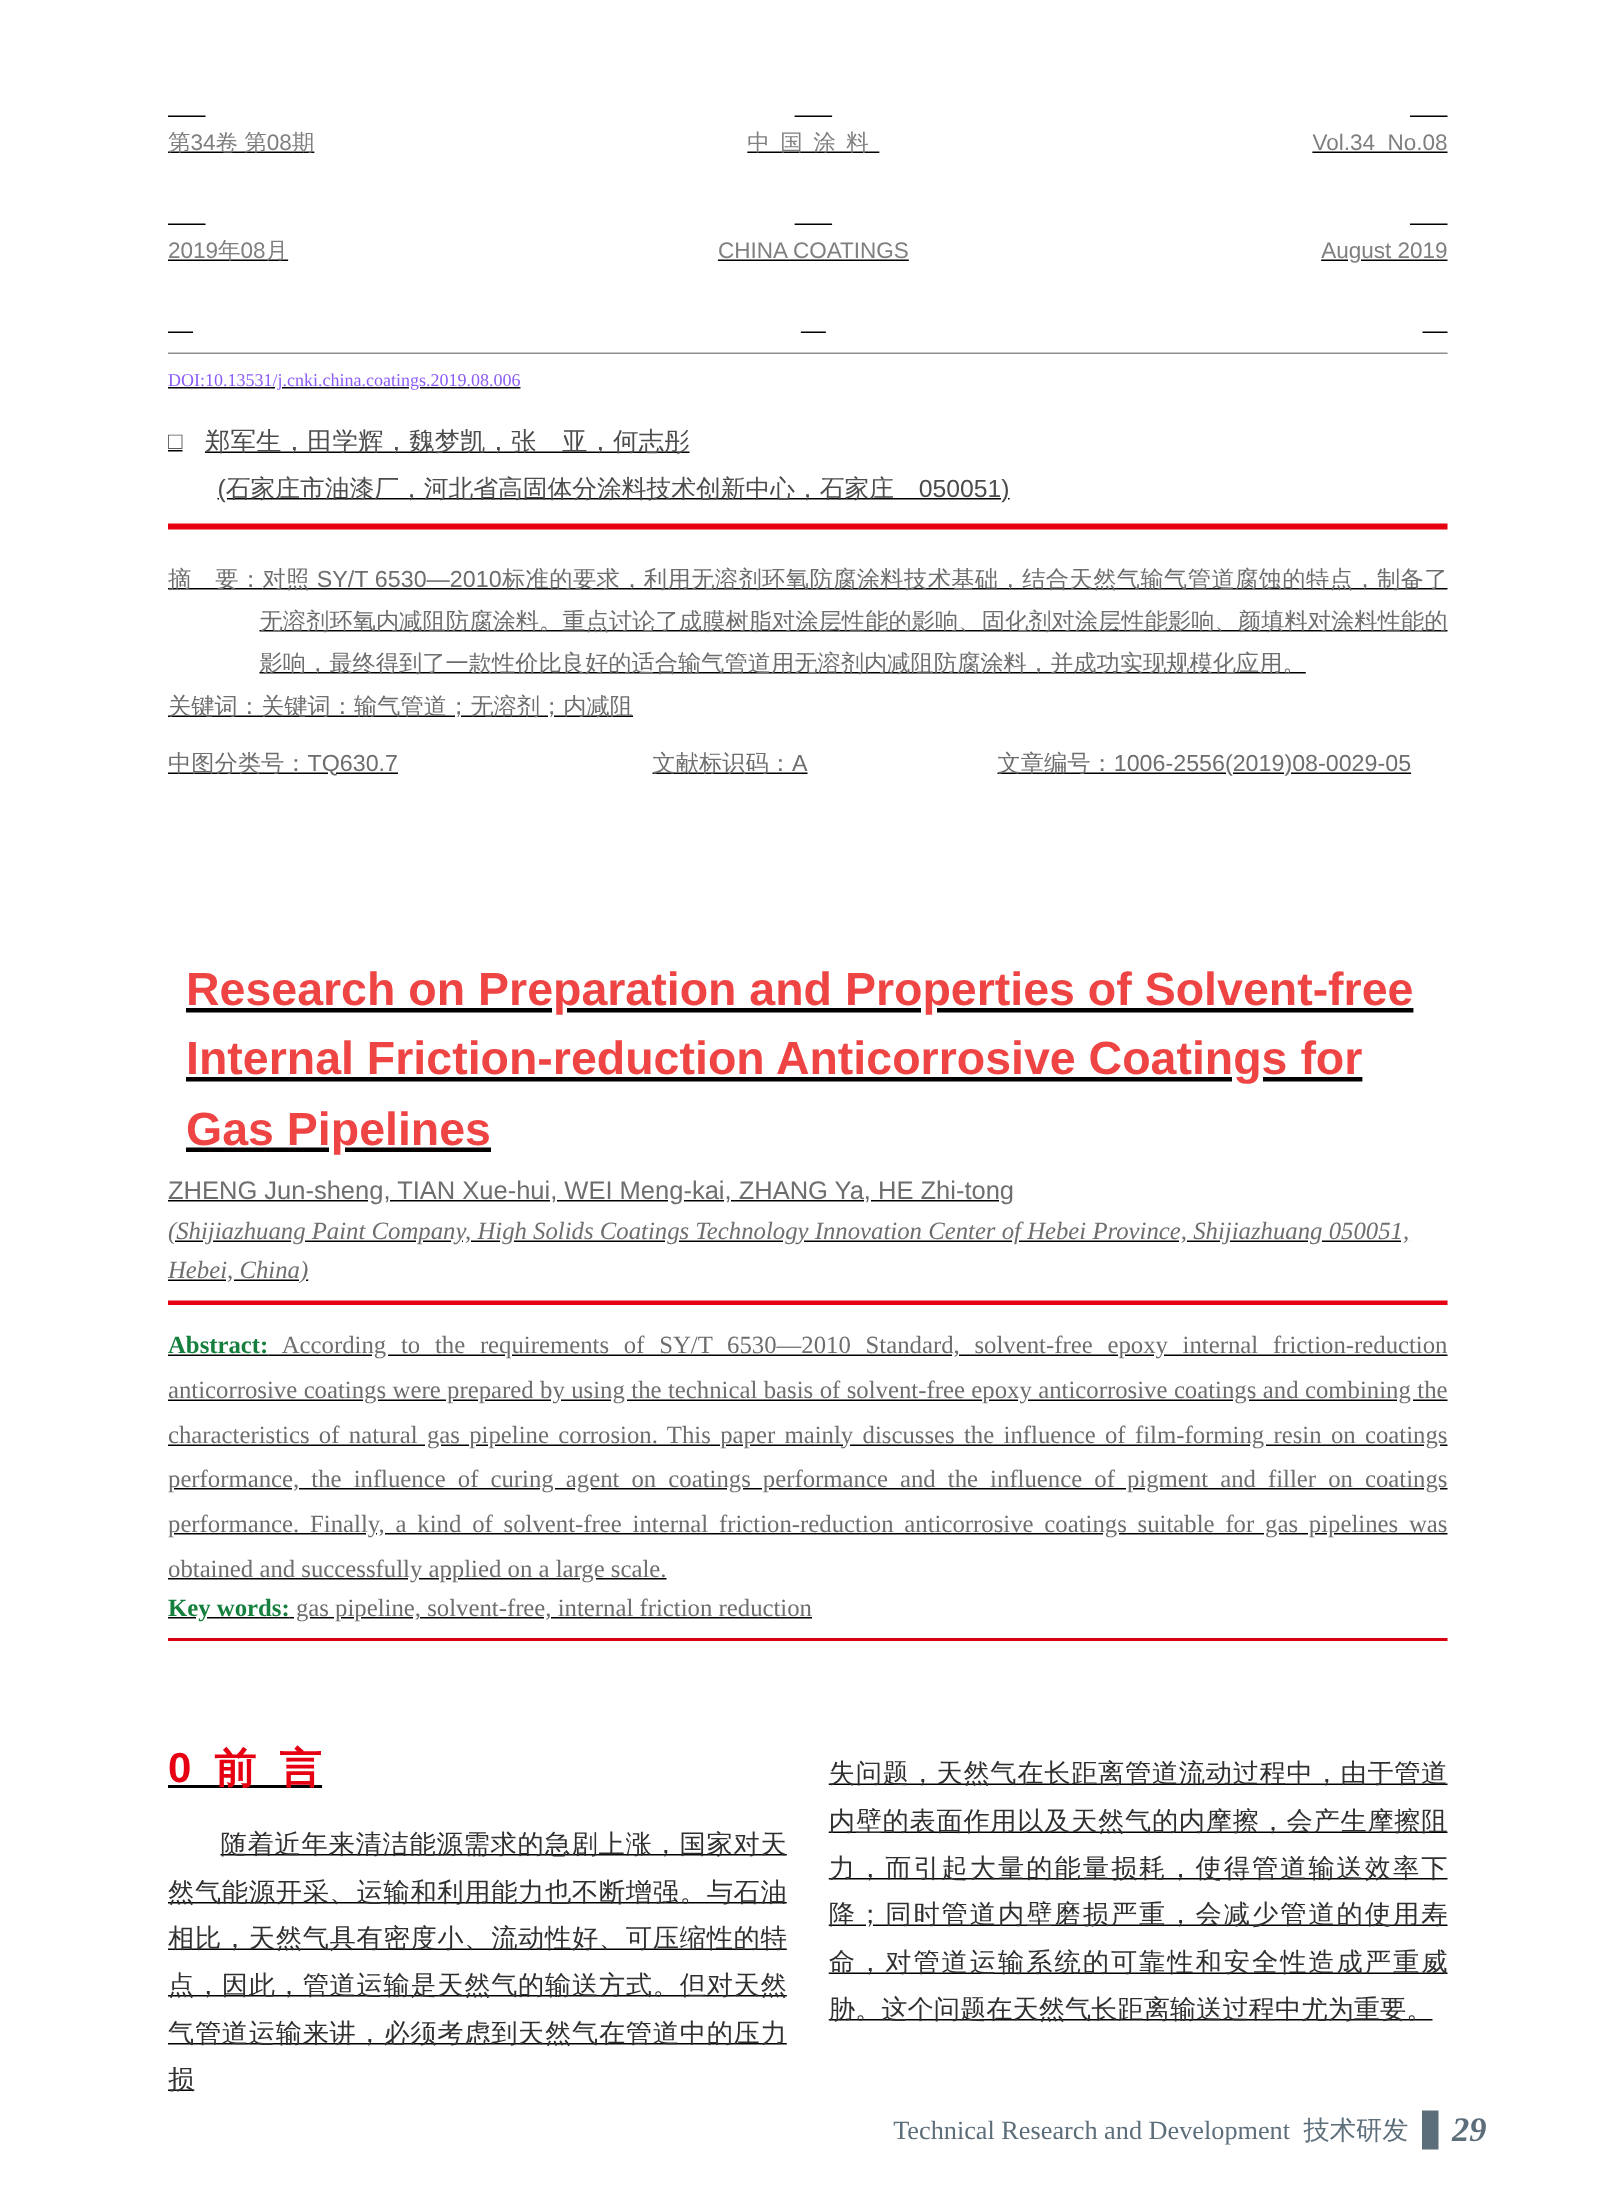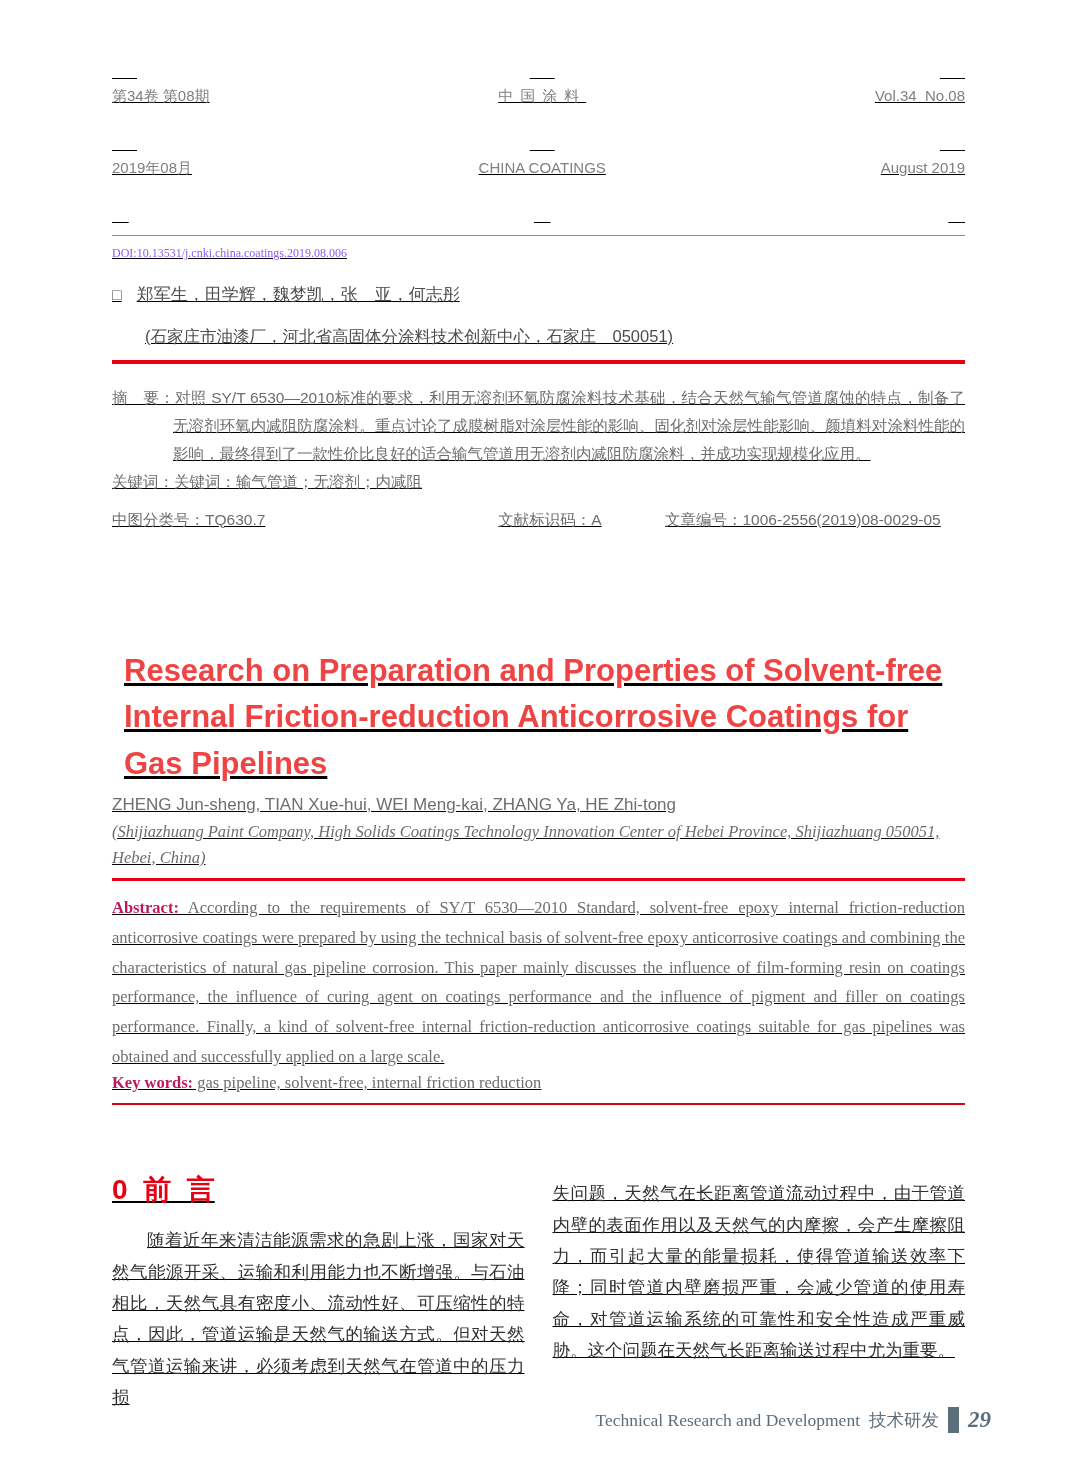--- a/index.html
+++ b/index.html
@@ -19,41 +19,41 @@
   .jh-center .cn{letter-spacing:7px;}
   .jh-right{text-align:right;}
   .doi-line{font-family:"Liberation Serif",serif;color:#8b5cf6;font-size:12px;margin-top:10px;}
 
   
   .title-cn{margin-top:90px;color:#e60012;font-weight:bold;font-size:47px;line-height:1.3;letter-spacing:2px;}
 
   
   .authors-row{margin-top:22px;display:flex;align-items:center;gap:15px;color:#4c4c4c;font-size:17px;}
   .author-box{font-size:16px;color:#5a5a5a;line-height:1;}
-  .affil-cn{margin-top:20px;padding-left:33px;color:#4c4c4c;font-size:16.5px;}
+  .affil-cn{margin-top:9px;padding-left:33px;color:#4c4c4c;font-size:16.5px;}
   .rule-red-thick{height:4px;background:#e60012;margin-top:12px;}
 
   
   .abs-cn{margin-top:20px;color:#6e6e6e;font-size:15.5px;line-height:1.82;text-align:justify;}
   .hang{padding-left:61px;text-indent:-61px;}
   .kw-cn{margin-top:3px;color:#6e6e6e;font-size:15.5px;}
   .class-row{display:flex;margin-top:17px;color:#6e6e6e;font-size:15.5px;}
   .class-row .c1{width:323px;flex:none;}
-  .class-row .c2{width:230px;flex:none;text-align:center;}
+  .class-row .c2{width:230px;flex:none;}
   .class-row .c3{flex:1;}
 
   
   .title-en{margin-top:117px;color:#ef4444;font-weight:bold;font-size:31px;line-height:1.5;margin-left:12px;}
   .authors-en{margin-top:8px;color:#6e6e6e;font-size:17px;}
   .affil-en{margin-top:4px;color:#6e6e6e;font-size:16.5px;line-height:1.55;
     font-family:"Liberation Serif",serif;font-style:italic;}
   .rule-red-mid{height:3px;background:#e60012;margin-top:8px;}
   .abs-en{margin-top:12px;color:#6e6e6e;font-size:16.5px;line-height:1.8;text-align:justify;
     font-family:"Liberation Serif",serif;}
-  .abs-en b,.kw-en b{color:#be185d;}
+  .abs-en b,.kw-en b{color:#15803d;}
   .kw-en{margin-top:2px;color:#6e6e6e;font-size:16.5px;font-family:"Liberation Serif",serif;}
   .rule-red-thin{height:2px;background:#d9000f;margin-top:10px;}
 
   
   .body-cols{margin-top:64px;display:flex;gap:28px;}
   .col{flex:1;min-width:0;}
   .sec-heading{color:#e60012;font-weight:bold;font-size:28px;white-space:pre;margin:2px 0 16px 0;}
   .body-p{margin:0;color:#303030;font-size:17.5px;line-height:1.79;text-align:justify;}
   .indent2{text-indent:2em;}
   .col-right{padding-top:9px;}

